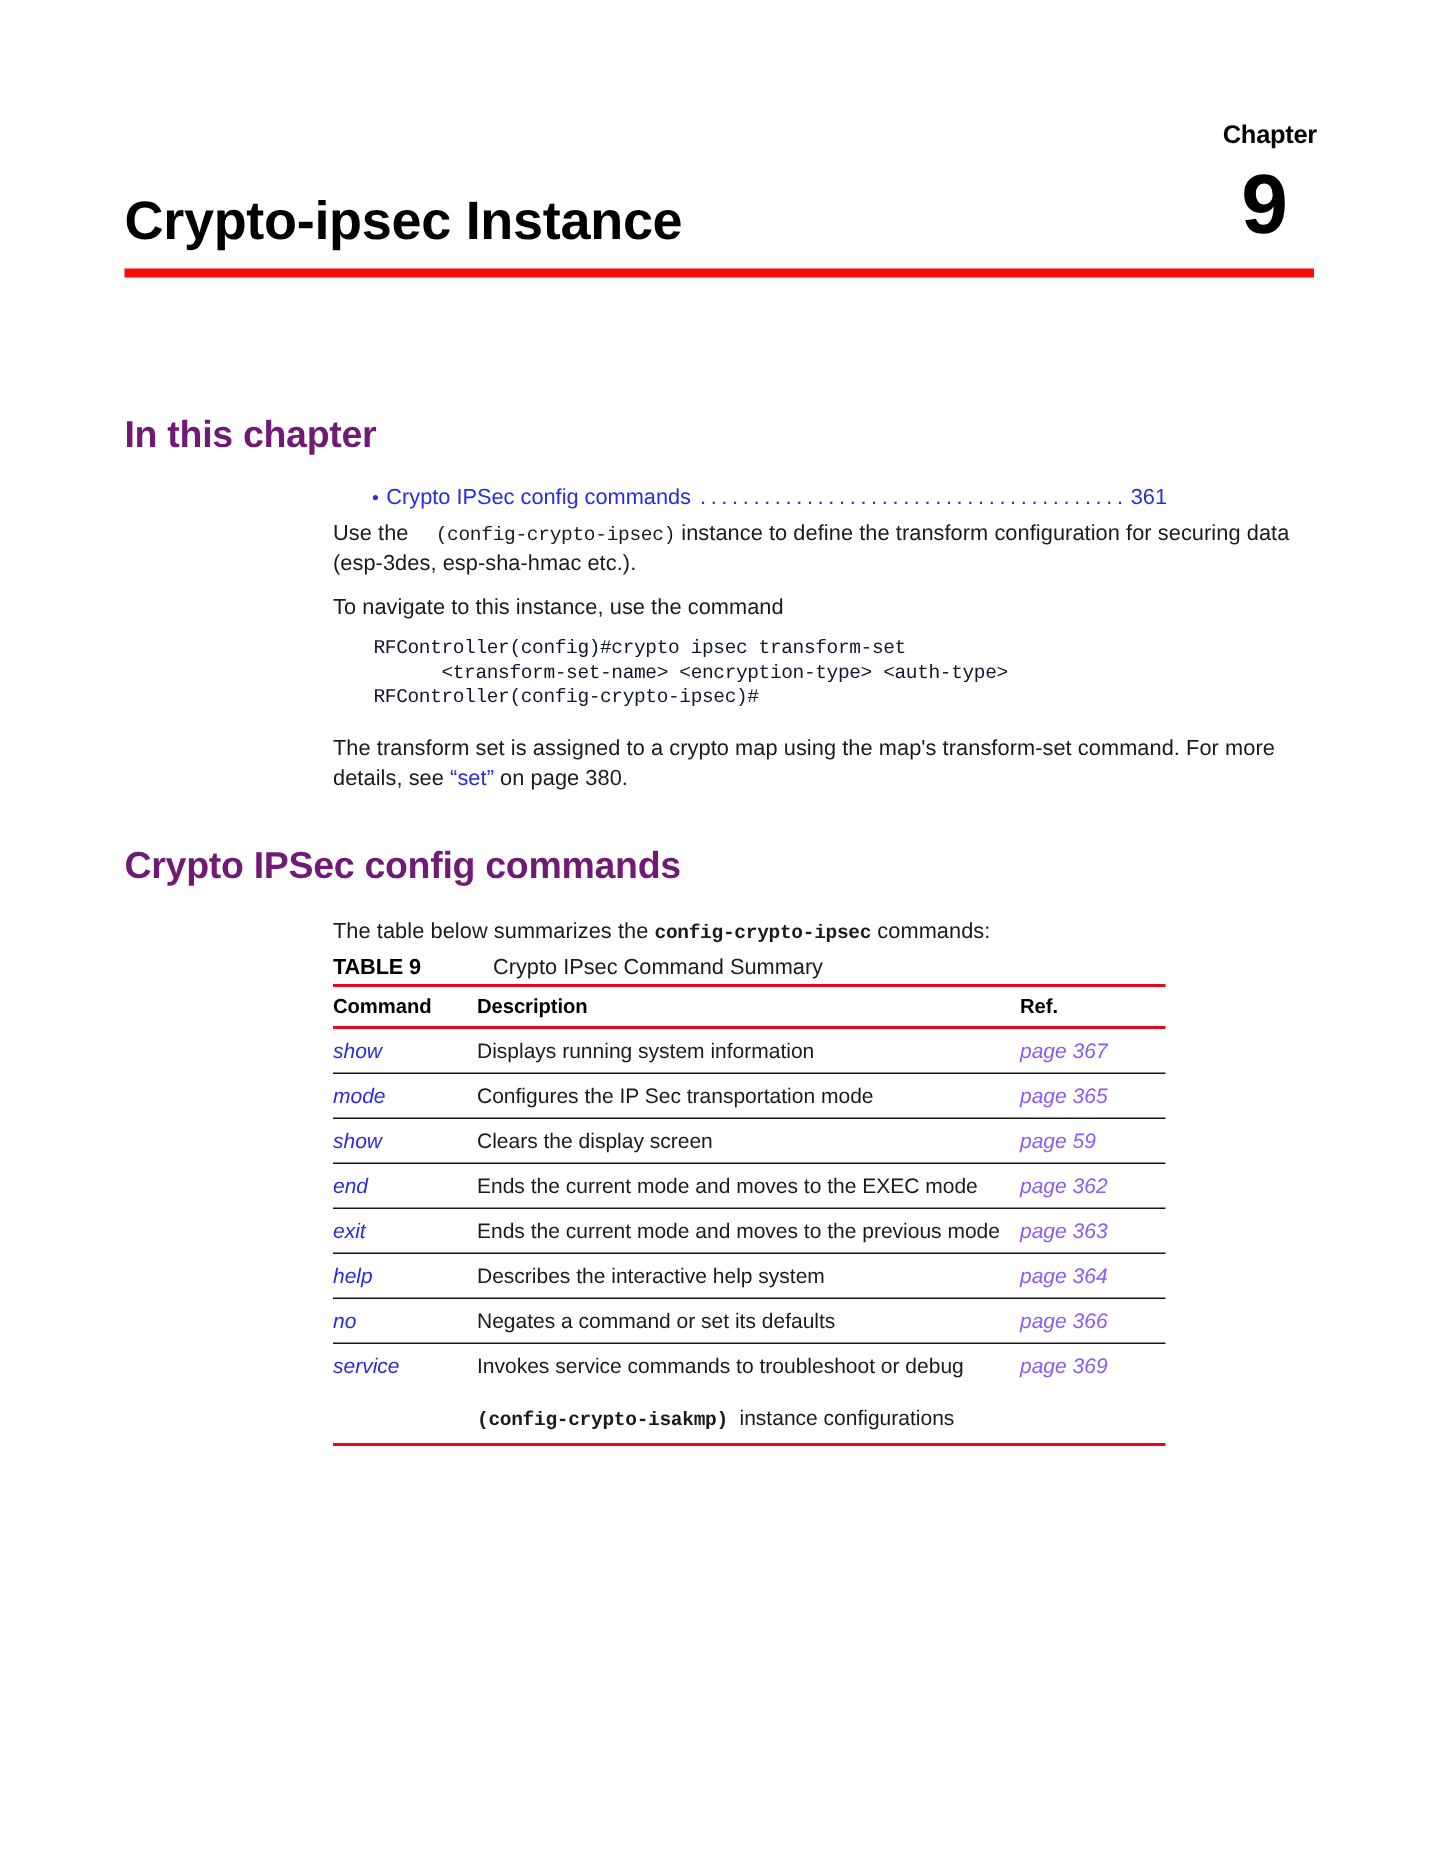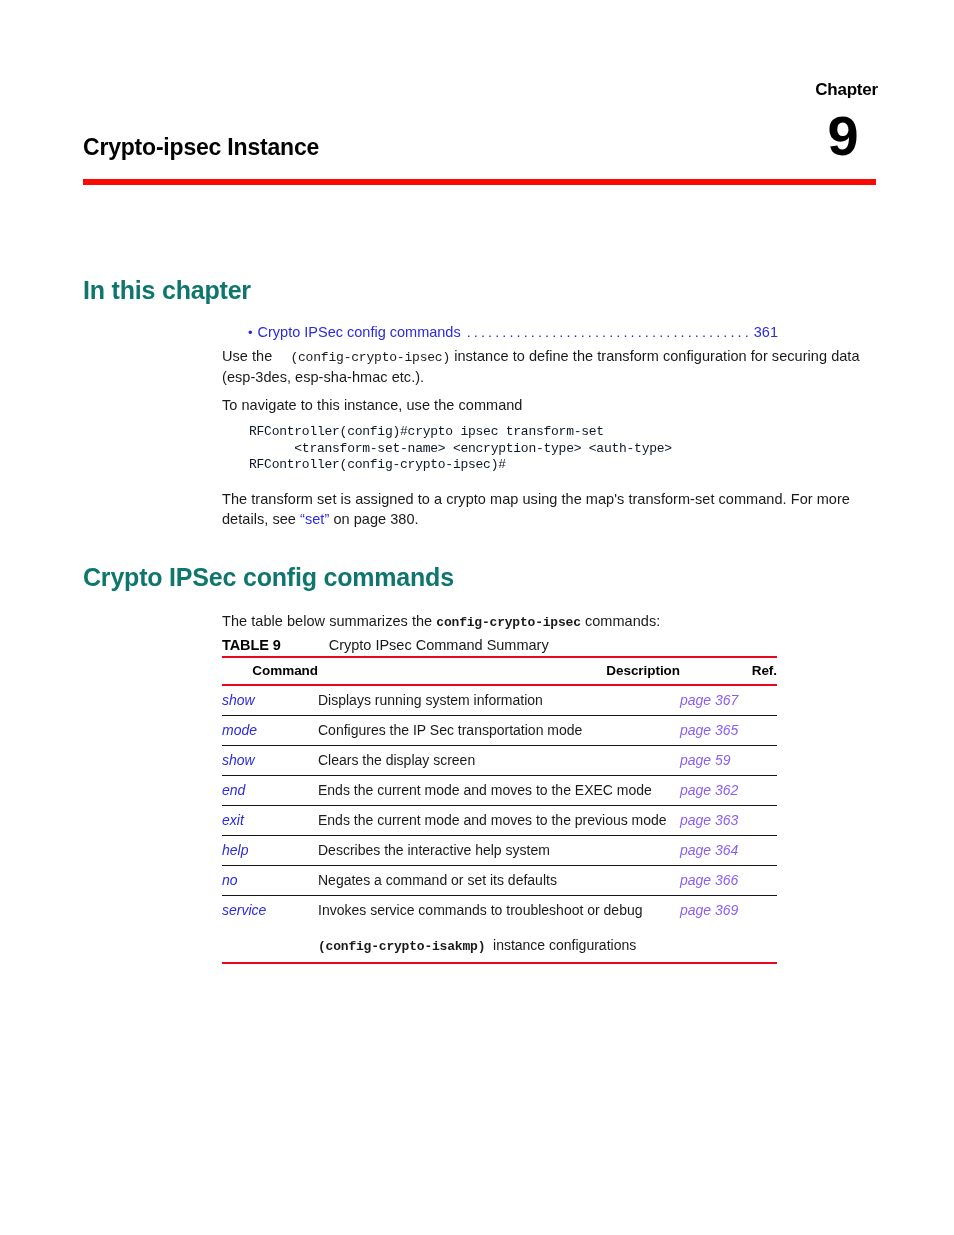--- a/index.html
+++ b/index.html
@@ -48,21 +48,21 @@
     line-height: 56px;
     color: #000;
   }
 
   .chapter-title {
     position: absolute;
     left: 83px;
     top: 131px;
     font-family: "Liberation Sans Narrow", "Liberation Sans", sans-serif;
     font-weight: bold;
-    font-size: 23px;
+    font-size: 36px;
     line-height: 32px;
     letter-spacing: -0.2px;
     color: #000;
   }
 
   .chapter-rule {
     position: absolute;
     left: 83px;
     top: 179px;
     width: 793px;
@@ -72,21 +72,21 @@
 
   
   .h1-section {
     position: absolute;
     left: 83px;
     font-family: "Liberation Sans Narrow", "Liberation Sans", sans-serif;
     font-weight: bold;
     font-size: 25px;
     line-height: 29px;
     letter-spacing: -0.2px;
-    color: #0f766e;
+    color: #701a75;
   }
   #heading-in-this-chapter { top: 276px; }
   #heading-crypto-ipsec-config { top: 563px; }
 
   
   .body-text {
     position: absolute;
     font-family: "Liberation Sans Narrow", "Liberation Sans", sans-serif;
     font-size: 14.5px;
     line-height: 19.5px;
@@ -191,21 +191,21 @@
     border-collapse: collapse;
     font-family: "Liberation Sans Narrow", "Liberation Sans", sans-serif;
     font-size: 14px;
     color: #1a1a1a;
   }
   .cmd-table col.c-cmd  { width: 96px; }
   .cmd-table col.c-desc { width: 362px; }
   .cmd-table col.c-ref  { width: 97px; }
 
   .cmd-table thead th {
-    text-align: right;
+    text-align: left;
     font-weight: bold;
     font-size: 13.5px;
     color: #000;
     padding: 5px 0 6px 0;
     border-top: 2.5px solid #e8071e;
     border-bottom: 2.2px solid #e8071e;
     letter-spacing: -0.05px;
   }
   .cmd-table tbody td {
     padding: 6px 0 6px 0;

